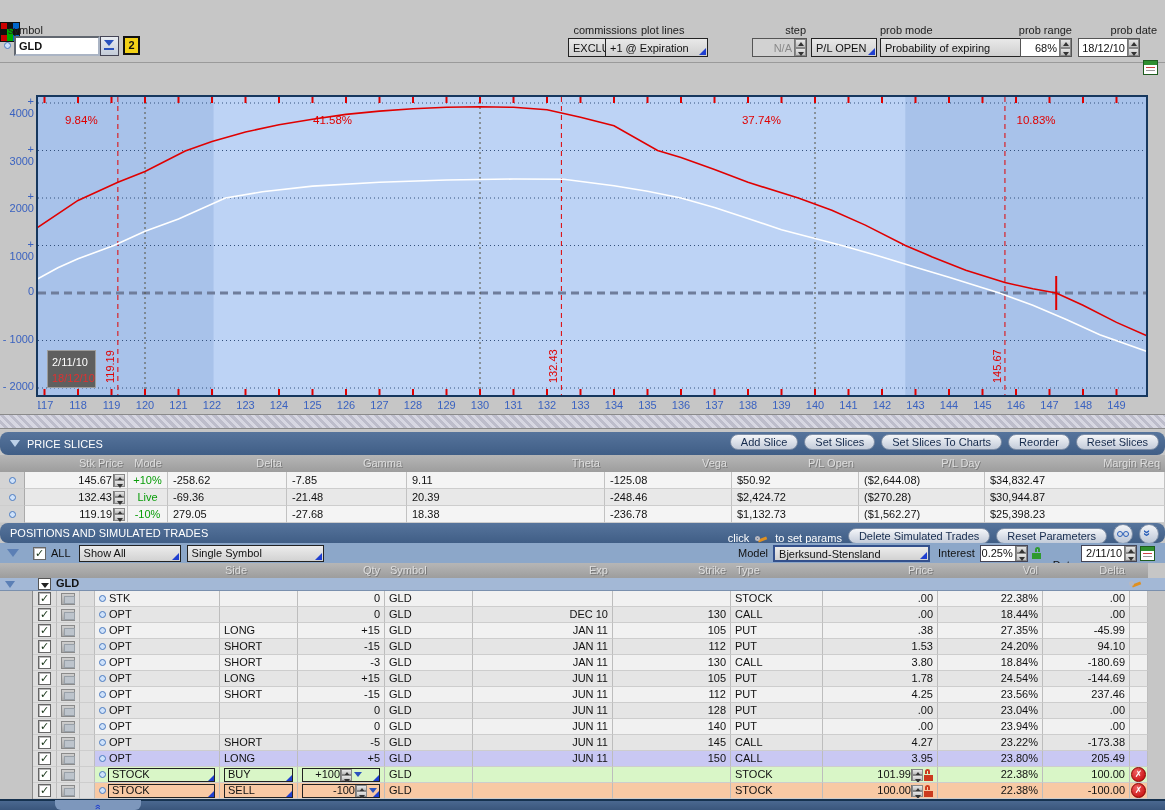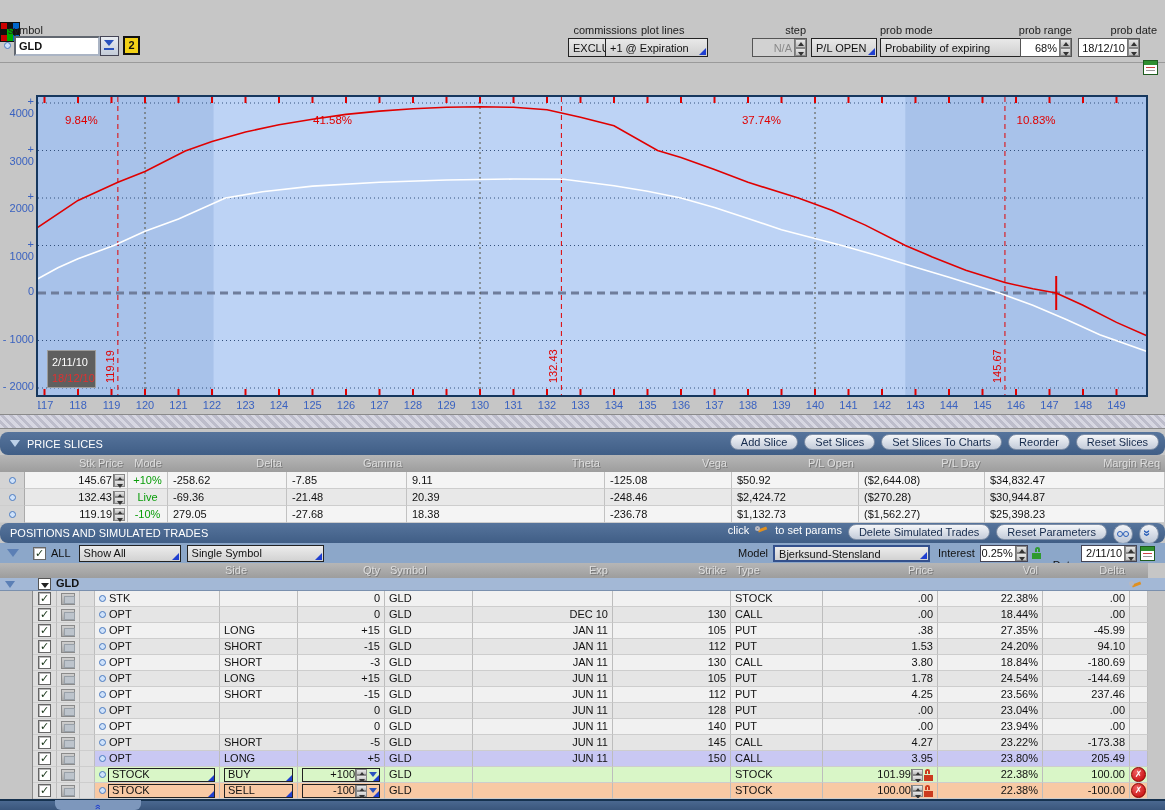--- a/index.html
+++ b/index.html
@@ -435,21 +435,21 @@
           <div class="cell num">$1,132.73</div>
           <div class="cell num">($1,562.27)</div>
           <div class="cell num">$25,398.23</div>
         </div>
       </div>
   </div>
 
   <div id="positions" class="abs">
     <div id="posbar" class="secbar">
       <span style="margin-left:10px;">POSITIONS AND SIMULATED TRADES</span>
-      <div class="barbtns" style="top:1px;align-items:flex-start;margin-left:17px;">
+      <div class="barbtns" style="top:1px;align-items:flex-end;margin-left:17px;">
         <span>click</span>
         <span class="wrench">
             <span class="rod"></span>
             <span class="head"></span>
           </span>
         <span>to set params</span>
         <button class="pill">Delete Simulated Trades</button>
         <button class="pill">Reset Parameters</button>
         <div class="circbtn">
             <span class="glasses"></span>
@@ -797,21 +797,21 @@
           </div>
           <div class="pcell ctrlcell"></div>
           <div class="pcell data">
             <span class="bluedot" style="margin-right: 2px;"></span>
             <span class="editbox">STOCK</span>
           </div>
           <div class="pcell data">
             <span class="editbox">BUY</span>
           </div>
           <div class="pcell data">
-            <span class="editbox" style="justify-content: flex-end; padding-right: 2px; text-align: right;">+100<span class="spin" style="height: 12px;">
+            <span class="editbox" style="justify-content: flex-end; padding-right: 17px; text-align: right;">+100<span class="spin" style="height: 12px;">
                 <span class="sb up"></span>
                 <span class="sb dn"></span>
               </span><span class="bluedn"></span></span>
           </div>
           <div class="pcell data">GLD</div>
           <div class="pcell data rt"></div>
           <div class="pcell data rt"></div>
           <div class="pcell data">STOCK</div>
           <div class="pcell data rt">101.99<span class="spin" style="height: 12px;">
               <span class="sb up"></span>

